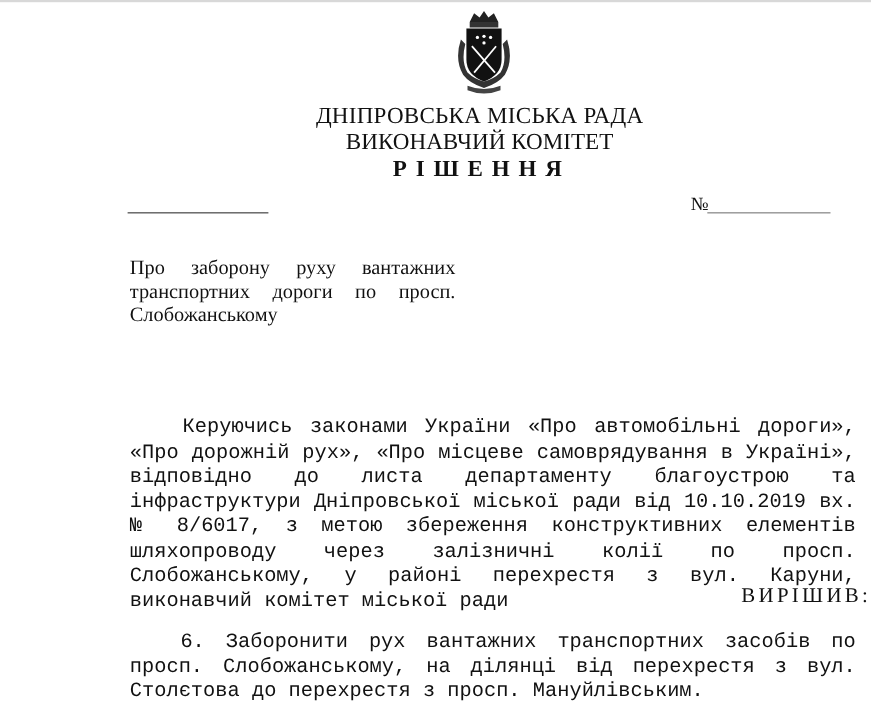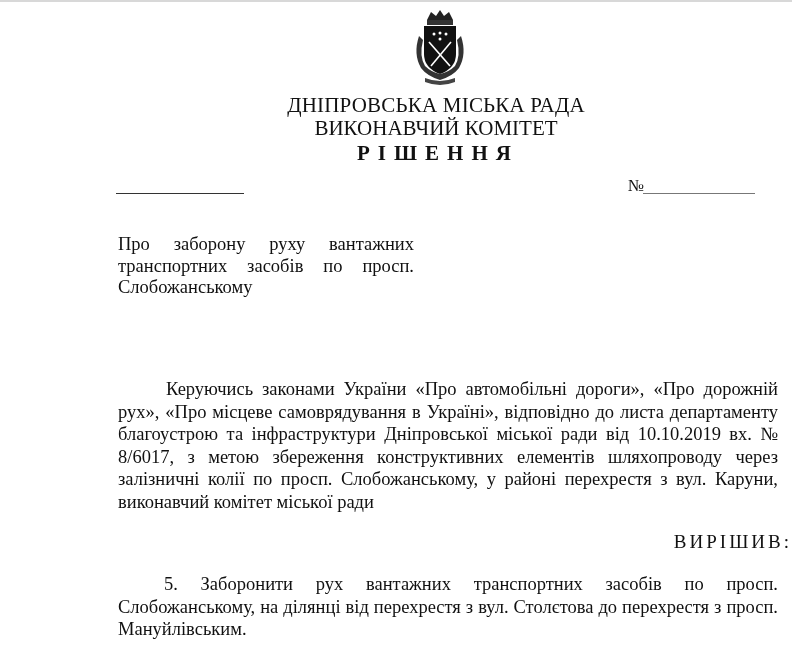--- a/index.html
+++ b/index.html
@@ -13,21 +13,21 @@
     .topline { position: absolute; left: 0; top: 0; width: 792px; height: 2px; background: #d8d8d8; }
     .emblem { position: absolute; left: 409px; top: 6px; width: 62px; height: 82px; }
     .hdr { position: absolute; left: 0; width: 792px; text-align: center; }
     .hdr1 { top: 93px; font-size: 21px; letter-spacing: 0.2px; left: 40px; }
     .hdr2 { top: 116px; font-size: 21px; left: 40px; }
     .hdr3 { top: 141px; font-size: 21px; font-weight: bold; letter-spacing: 8px; left: 42px; }
     .dateline { position: absolute; left: 116px; top: 193px; width: 128px; border-bottom: 1px solid #333; }
     .num { position: absolute; left: 628px; top: 176px; font-size: 17px; }
     .numline { position: absolute; left: 643px; top: 193px; width: 112px; border-bottom: 1px solid #777; }
     .subject { position: absolute; left: 118px; top: 234px; width: 296px; font-size: 18.5px; line-height: 21.5px; text-align: justify; }
-    .para { position: absolute; left: 118px; width: 660px; font-size: 18.5px; line-height: 22.5px; text-align: justify; }
+    .para { position: absolute; left: 118px; width: 660px; font-size: 18.5px; line-height: 22.5px; text-align: justify; font-family: Liberation Mono, monospace; }
     .p1 { top: 378px; text-indent: 48px; }
     .resolved { position: absolute; left: 0; width: 792px; top: 531px; text-align: right; font-size: 19px; letter-spacing: 3px; padding-left: 80px; box-sizing: border-box; }
     .p2 { top: 573px; text-indent: 46px; }
   </style>
 </head>
 <body>
 
 <div class="topline"></div>
 
 <svg class="emblem" viewBox="0 0 62 82">
@@ -51,19 +51,19 @@
 </svg>
 
 <div class="hdr hdr1">ДНІПРОВСЬКА МІСЬКА РАДА</div>
 <div class="hdr hdr2">ВИКОНАВЧИЙ КОМІТЕТ</div>
 <div class="hdr hdr3">РІШЕННЯ</div>
 
 <div class="dateline"></div>
 <div class="num">№</div>
 <div class="numline"></div>
 
-<div class="subject">Про заборону руху вантажних транспортних засобів по просп. Слобожанському</div>
+<div class="subject">Про заборону руху вантажних транспортних дороги по просп. Слобожанському</div>
 
 <div class="para p1">Керуючись законами України «Про автомобільні дороги», «Про дорожній рух», «Про місцеве самоврядування в Україні», відповідно до листа департаменту благоустрою та інфраструктури Дніпровської міської ради від 10.10.2019 вх. № 8/6017, з метою збереження конструктивних елементів шляхопроводу через залізничні колії по просп. Слобожанському, у районі перехрестя з вул. Каруни, виконавчий комітет міської ради</div>
 
 <div class="resolved">ВИРІШИВ:</div>
 
-<div class="para p2">5. Заборонити рух вантажних транспортних засобів по просп. Слобожанському, на ділянці від перехрестя з вул. Столєтова до перехрестя з просп. Мануйлівським.</div>
+<div class="para p2">6. Заборонити рух вантажних транспортних засобів по просп. Слобожанському, на ділянці від перехрестя з вул. Столєтова до перехрестя з просп. Мануйлівським.</div>
 
 </body></html>

